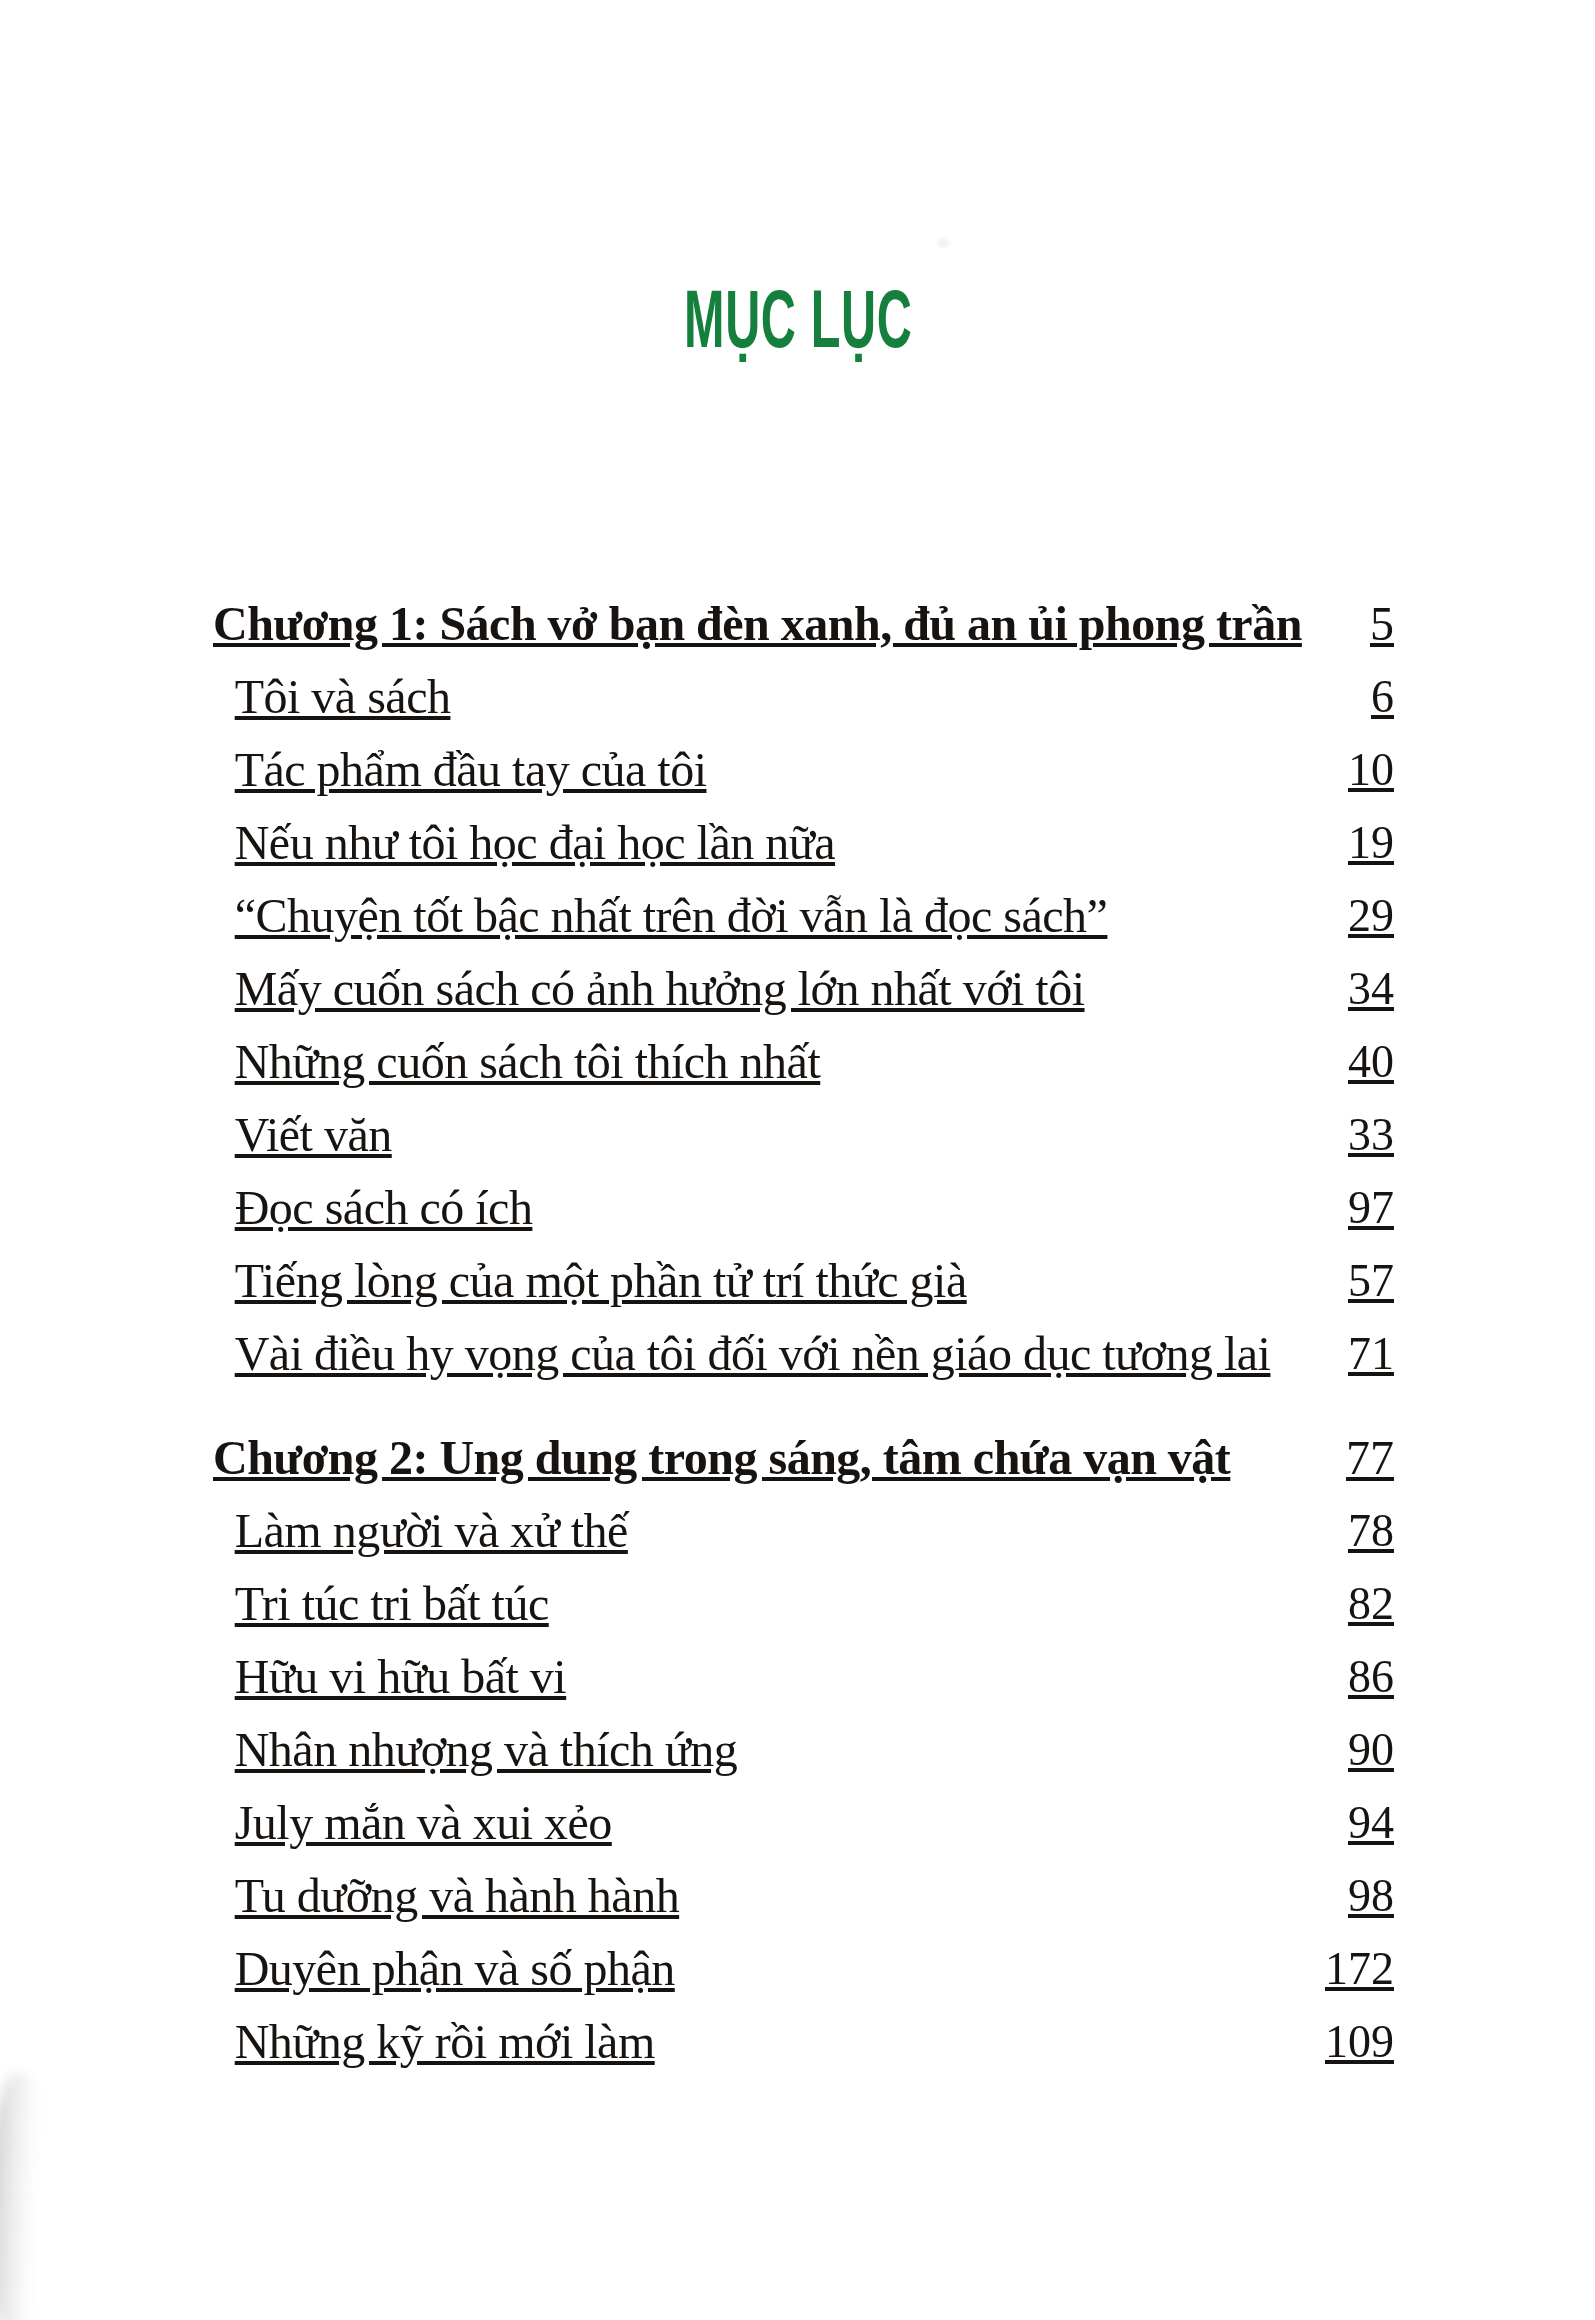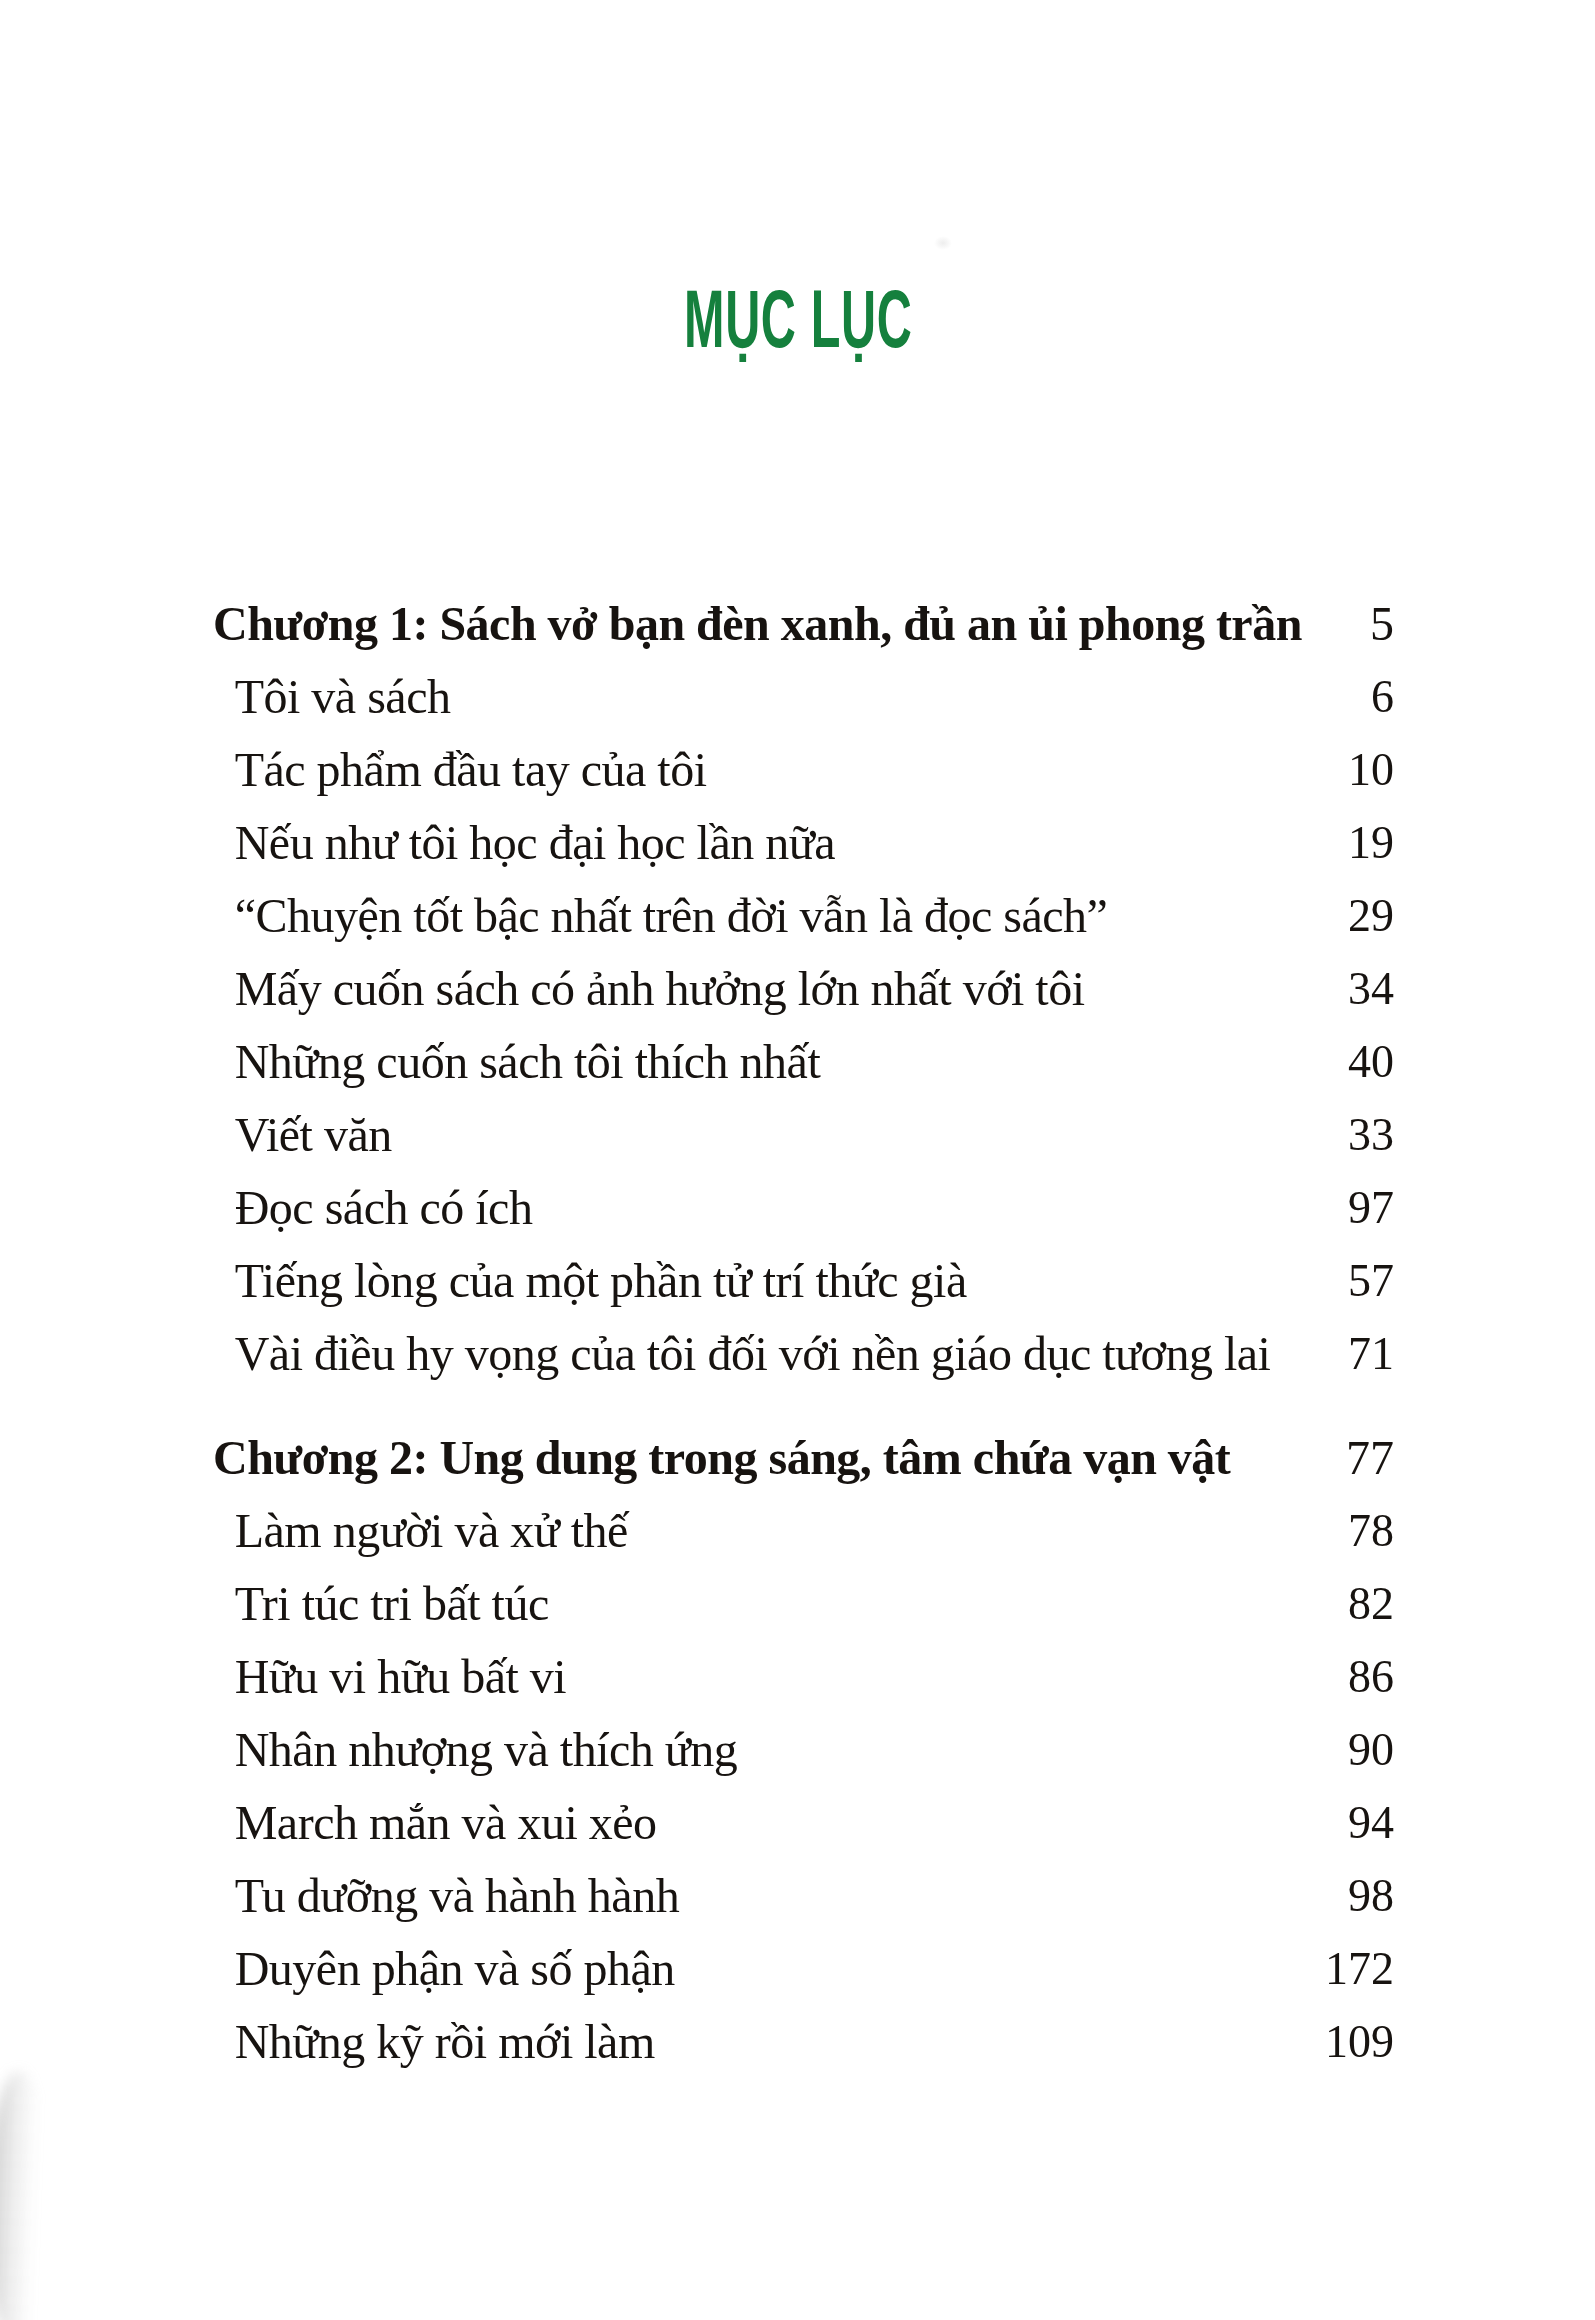--- a/index.html
+++ b/index.html
@@ -34,20 +34,21 @@
     transform: scaleX(0.60);
     transform-origin: center;
     letter-spacing: 1px;
     white-space: nowrap;
   }
   .toc {
     position: absolute;
     top: 587px;
     left: 213px;
     right: 202px;
+    text-decoration: underline;
   }
   .row {
     display: flex;
     justify-content: space-between;
     align-items: center;
     height: 73px;
     white-space: nowrap;
   }
   .row .label {
     line-height: 1.15;
@@ -167,21 +168,21 @@
     </div>
     <div class="row item">
       <span class="label">Hữu vi hữu bất vi</span>
       <span class="pagenum">86</span>
     </div>
     <div class="row item">
       <span class="label">Nhân nhượng và thích ứng</span>
       <span class="pagenum">90</span>
     </div>
     <div class="row item">
-      <span class="label">March mắn và xui xẻo</span>
+      <span class="label">July mắn và xui xẻo</span>
       <span class="pagenum">94</span>
     </div>
     <div class="row item">
       <span class="label">Tu dưỡng và hành hành</span>
       <span class="pagenum">98</span>
     </div>
     <div class="row item">
       <span class="label">Duyên phận và số phận</span>
       <span class="pagenum">172</span>
     </div>

